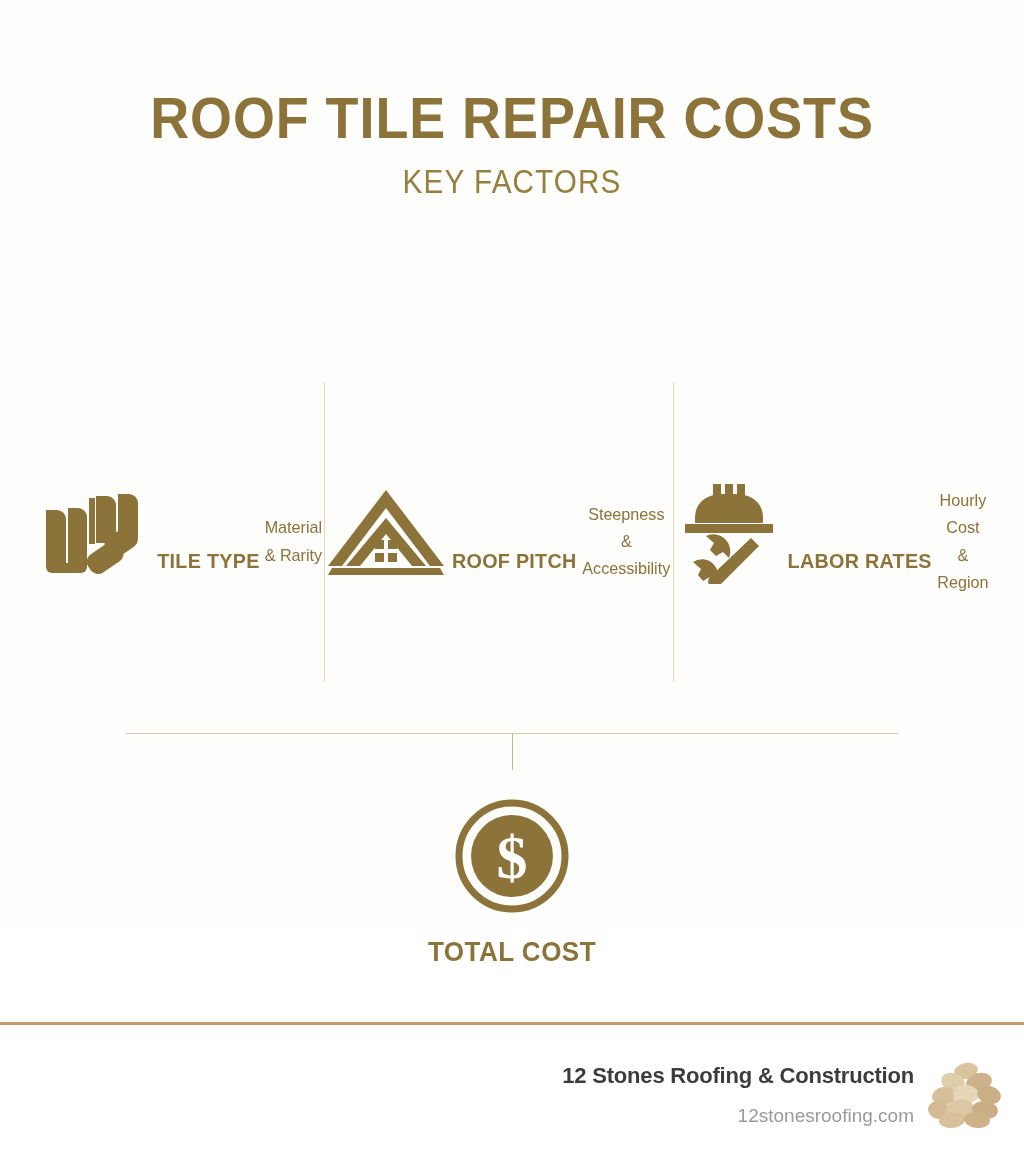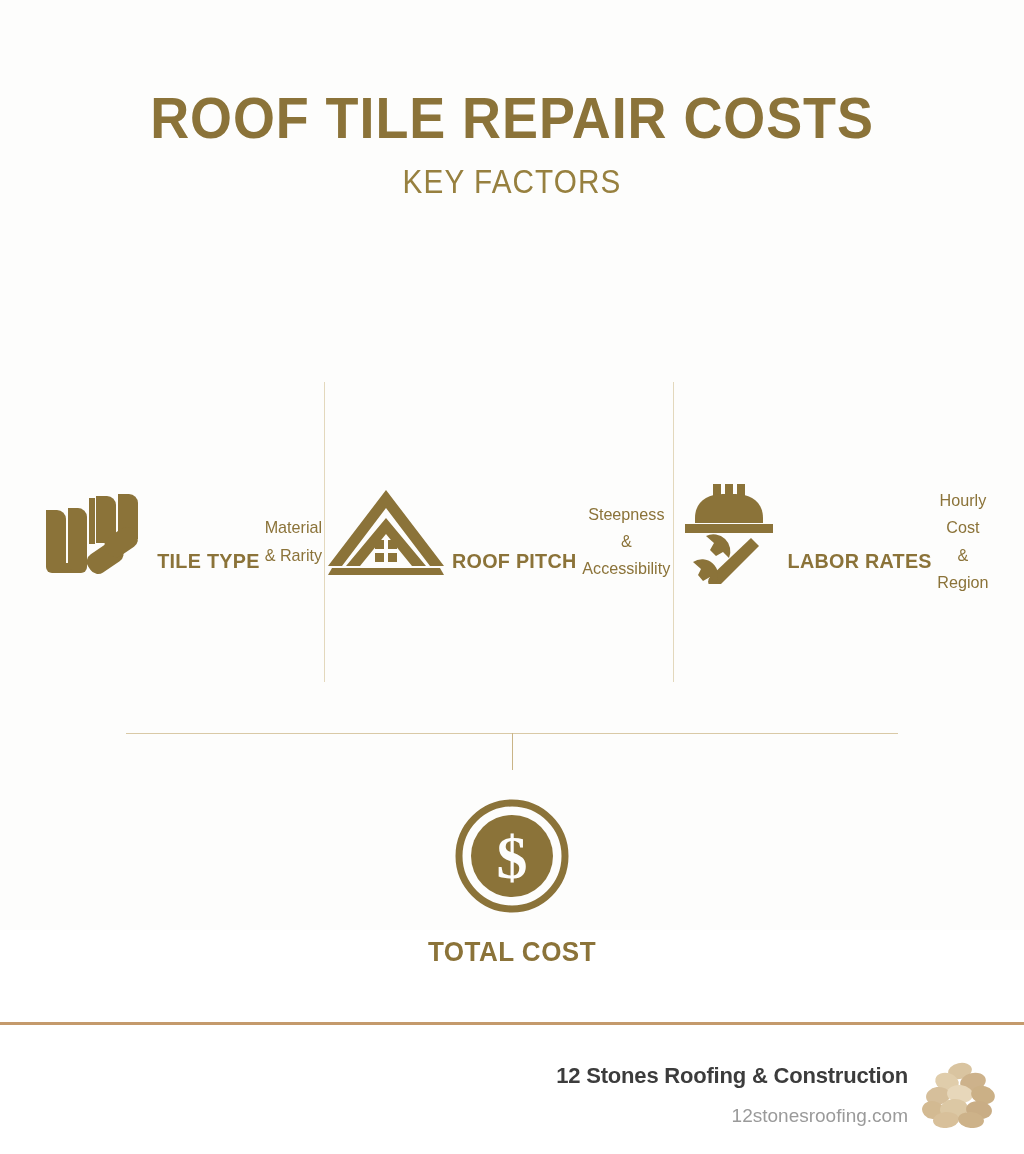--- a/index.html
+++ b/index.html
@@ -165,21 +165,21 @@
 
   .footer {
     position: absolute;
     top: 1052px;
     left: 0;
     width: 1024px;
     height: 86px;
     display: flex;
     justify-content: flex-end;
     align-items: center;
-    padding-right: 24px;
+    padding-right: 18px;
   }
 
   .footer-text {
     text-align: right;
     margin-right: 14px;
   }
 
   .brand {
     font-size: 22px;
     font-weight: 700;

